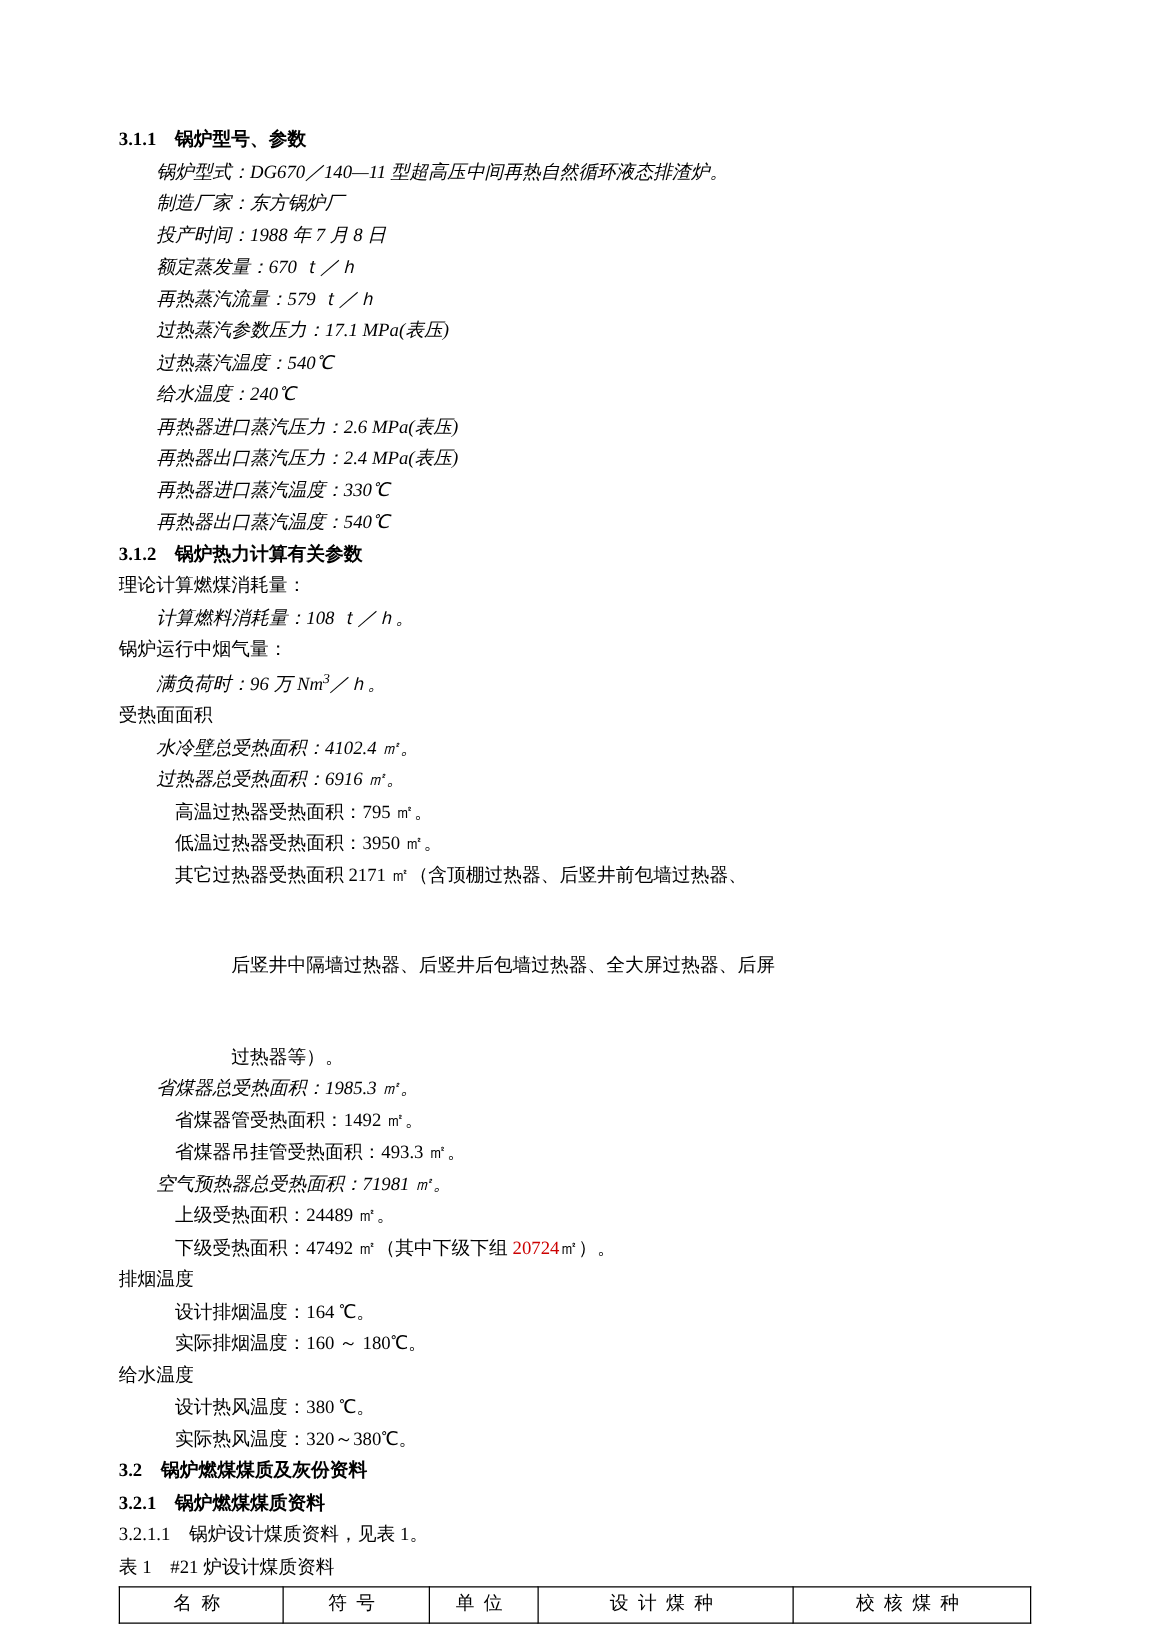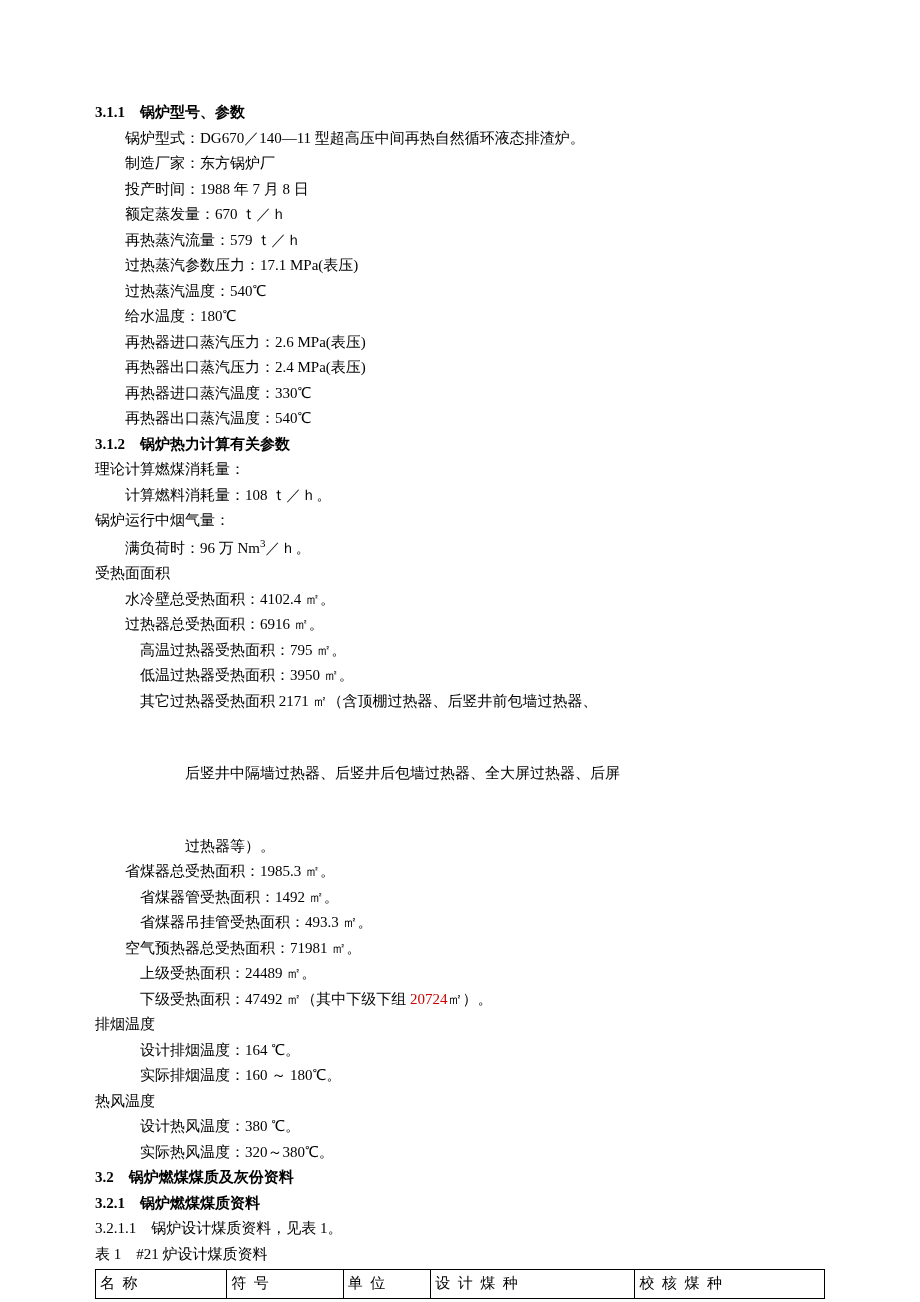--- a/index.html
+++ b/index.html
@@ -8,51 +8,52 @@
     line-height: 1.7;
     color: #000;
     background: #fff;
     width: 920px;
     margin: 0;
     padding: 100px 95px 40px 95px;
     box-sizing: border-box;
   }
   .bold { font-weight: normal; }
   .p0 { margin-left: 0; }
-  .p1 { margin-left: 2em; }
+  .p1 { margin-left: 2em; font-style: italic; }
   .p2 { margin-left: 3em; }
   .p4 { margin-left: 6em; margin-top: 47px; }
   .section-heading { font-weight: bold; }
   .table-title { text-align: left; }
   table.data {
     border-collapse: collapse;
     width: 100%;
     margin-top: 2px;
     font-size: 15px;
   }
   table.data td {
     border: 1px solid #000;
     padding: 1px 4px;
+    text-align: center;
     letter-spacing: 0.5em;
   }
   .red { color: #c00; }
   .sup { font-size: 11px; vertical-align: super; }
 </style>
 </head>
 <body>
 
 <div class="section-heading p0">3.1.1　锅炉型号、参数</div>
 <div class="p1">锅炉型式：DG670／140—11 型超高压中间再热自然循环液态排渣炉。</div>
 <div class="p1">制造厂家：东方锅炉厂</div>
 <div class="p1">投产时间：1988 年 7 月 8 日</div>
 <div class="p1">额定蒸发量：670 ｔ／ｈ</div>
 <div class="p1">再热蒸汽流量：579 ｔ／ｈ</div>
 <div class="p1">过热蒸汽参数压力：17.1 MPa(表压)</div>
 <div class="p1">过热蒸汽温度：540℃</div>
-<div class="p1">给水温度：180℃</div>
+<div class="p1">给水温度：240℃</div>
 <div class="p1">再热器进口蒸汽压力：2.6 MPa(表压)</div>
 <div class="p1">再热器出口蒸汽压力：2.4 MPa(表压)</div>
 <div class="p1">再热器进口蒸汽温度：330℃</div>
 <div class="p1">再热器出口蒸汽温度：540℃</div>
 
 <div class="section-heading p0">3.1.2　锅炉热力计算有关参数</div>
 <div class="p0">理论计算燃煤消耗量：</div>
 <div class="p1">计算燃料消耗量：108 ｔ／ｈ。</div>
 <div class="p0">锅炉运行中烟气量：</div>
 <div class="p1">
@@ -73,21 +74,21 @@
 <div class="p1">空气预热器总受热面积：71981 ㎡。</div>
 <div class="p2">上级受热面积：24489 ㎡。</div>
 <div class="p2">
   <span>下级受热面积：47492 ㎡（其中下级下组 </span><span class="red">20724</span><span>㎡）。</span>
 </div>
 
 <div class="p0">排烟温度</div>
 <div class="p2">设计排烟温度：164 ℃。</div>
 <div class="p2">实际排烟温度：160 ～ 180℃。</div>
 
-<div class="p0">热风温度</div>
+<div class="p0">给水温度</div>
 <div class="p2">设计热风温度：380 ℃。</div>
 <div class="p2">实际热风温度：320～380℃。</div>
 
 <div class="section-heading p0">3.2　锅炉燃煤煤质及灰份资料</div>
 <div class="section-heading p0">3.2.1　锅炉燃煤煤质资料</div>
 <div class="p0">
   <span class="bold">3.2.1.1</span><span>　锅炉设计煤质资料，见表 1。</span>
 </div>
 <div class="table-title">表 1　#21 炉设计煤质资料</div>
 <table class="data">

